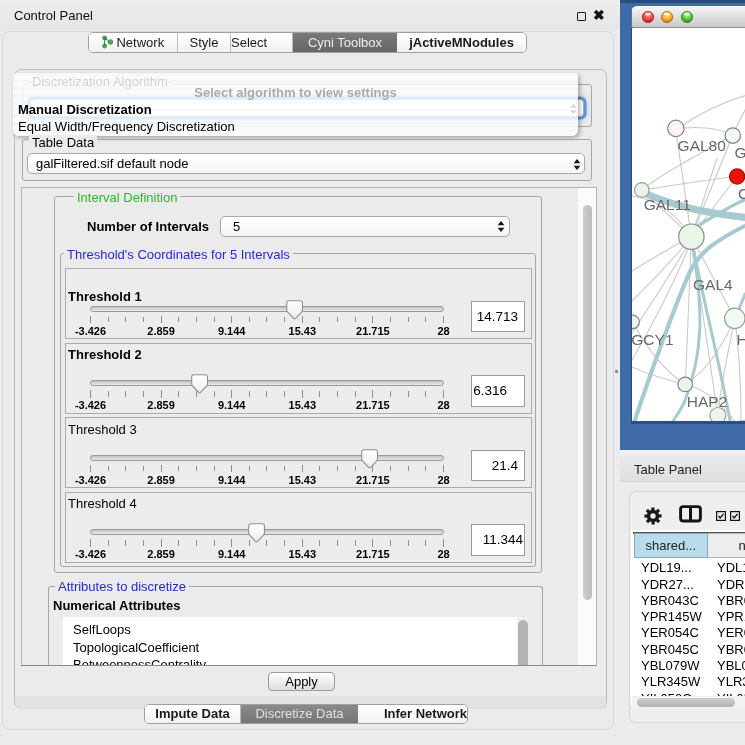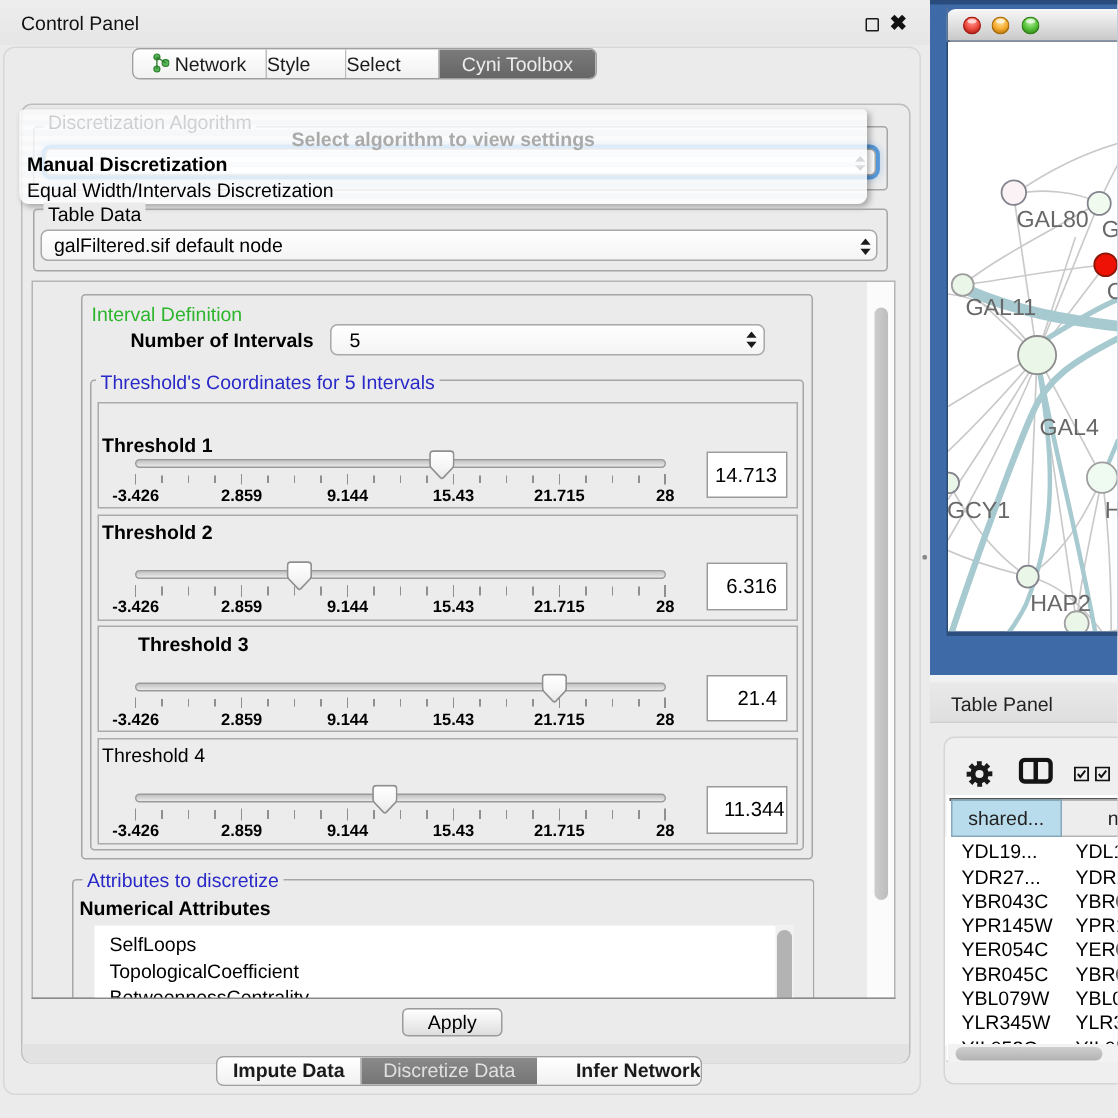--- a/index.html
+++ b/index.html
@@ -23,53 +23,54 @@
 
 <div class="ab" style="left:88px;top:32px;height:21px;display:flex;border:1px solid #a0a0a0;border-radius:5px;overflow:hidden;background:#fff;font-size:13px;line-height:19px;color:#1a1a1a;">
   <div style="width:88px;text-align:center;border-right:1px solid #bbb;background:linear-gradient(#ffffff,#f1f1f1);">
     <svg width="11" height="14" style="vertical-align:-2px" viewBox="0 0 11 14">
         <circle cx="2.6" cy="3" r="2" fill="#57b657" stroke="#2c7d2c" stroke-width="0.8"></circle>
         <circle cx="2.6" cy="11" r="2" fill="#57b657" stroke="#2c7d2c" stroke-width="0.8"></circle>
         <circle cx="8.4" cy="7" r="2.3" fill="#57b657" stroke="#2c7d2c" stroke-width="0.8"></circle>
         <path d="M2.6 3 L2.6 11 M2.6 3 L8.4 7" stroke="#2c7d2c" stroke-width="0.9" fill="none"></path>
       </svg>
     Network</div>
-  <div style="width:52px;border-right:1px solid #bbb;background:linear-gradient(#ffffff,#f1f1f1);">Style</div>
+  <div style="width:52px;text-align:center;border-right:1px solid #bbb;background:linear-gradient(#ffffff,#f1f1f1);">Style</div>
   <div style="width:61px;border-right:1px solid #bbb;background:linear-gradient(#ffffff,#f1f1f1);">Select</div>
   <div style="width:104px;text-align:center;background:linear-gradient(#7a7a7a,#666666);color:#ececec;">Cyni Toolbox</div>
+  <div style="width:129px;text-align:center;background:linear-gradient(#ffffff,#f1f1f1);font-weight:bold;">jActiveMNodules</div>
 </div>
 
 <div class="ab gbox" style="left:22px;top:83.5px;width:570px;height:43px;"></div>
 <div class="ab gtitle" style="left:29px;top:74px;">Discretization Algorithm</div>
 <div class="ab" style="left:30px;top:99px;width:554px;height:18px;background:#fff;border:1px solid #aaa;border-radius:4px;box-shadow:0 0 0 2.6px rgba(74,144,214,0.9),0 0 5px 3px rgba(120,170,230,0.45);"></div>
 <svg class="ab" style="left:568.5px;top:103.5px;" width="9" height="10" viewBox="0 0 9 10">
     <path d="M4.5 0 L8 3.8 L1 3.8 Z" fill="#444"></path>
     <path d="M4.5 10 L8 6.2 L1 6.2 Z" fill="#444"></path>
   </svg>
 
 <div class="ab" style="left:13px;top:73px;width:565px;height:62.5px;background:rgba(255,255,255,0.8);border-radius:3px 3px 6px 6px;box-shadow:2px 2px 4px rgba(0,0,0,0.3);"></div>
 <div class="ab" style="left:13px;top:73px;width:565px;height:62.5px;border-radius:3px 3px 6px 6px;background:repeating-linear-gradient(180deg,rgba(226,235,244,0.22) 0 3.5px,rgba(255,255,255,0) 3.5px 7px);"></div>
 <div class="ab" style="left:13px;top:85px;width:565px;text-align:center;font-size:13px;font-weight:bold;color:#aaaaaa;">Select algorithm to view settings</div>
 <div class="ab" style="left:18px;top:102px;font-size:13px;font-weight:bold;color:#000;">Manual Discretization</div>
-<div class="ab" style="left:18px;top:119px;font-size:13px;color:#000;">Equal Width/Intervals Discretization</div>
+<div class="ab" style="left:18px;top:119px;font-size:13px;color:#000;">Equal Width/Frequency Discretization</div>
 
 <div class="ab gbox" style="left:22px;top:139px;width:570px;height:42px;"></div>
 <div class="ab gtitle" style="left:29px;top:135px;">Table Data</div>
 <div class="ab" style="left:27px;top:153px;width:558px;height:21px;background:linear-gradient(#ffffff,#f4f4f4);border:1px solid #a9a9a9;border-radius:5px;font-size:13px;line-height:20px;color:#000;padding-left:8px;">galFiltered.sif default node</div>
 <svg class="ab" style="left:572.5px;top:158.5px;" width="8" height="11" viewBox="0 0 8 11">
     <path d="M4 0 L7.4 4.2 L0.6 4.2 Z" fill="#1a1a1a"></path>
     <path d="M4 11 L7.4 6.8 L0.6 6.8 Z" fill="#1a1a1a"></path>
   </svg>
 
 <div class="ab" style="left:21px;top:187px;width:576px;height:479px;border:1px solid #b5b5b5;"></div>
 <div class="ab" style="left:578px;top:188px;width:18px;height:477px;background:#fbfbfb;"></div>
 <div class="ab" style="left:583px;top:205px;width:9px;height:395px;background:linear-gradient(to right,#cdcdcd,#bdbdbd);border-radius:4.5px;"></div>
 
 <div class="ab" style="left:54px;top:196px;width:488px;height:377px;border:1px solid #a6a6a6;border-radius:3px;"></div>
-<div class="ab gtitle" style="left:58px;top:190px;color:#2db52d;margin-top:12px;">Interval Definition</div>
+<div class="ab gtitle" style="left:74px;top:190px;color:#2db52d;">Interval Definition</div>
 <div class="ab" style="left:87px;top:219px;font-size:13px;font-weight:bold;color:#000;">Number of Intervals</div>
 <div class="ab" style="left:220px;top:216px;width:290px;height:21px;background:linear-gradient(#ffffff,#f4f4f4);border:1px solid #a9a9a9;border-radius:5px;font-size:13px;line-height:20px;color:#000;padding-left:12px;">5</div>
 <svg class="ab" style="left:497px;top:221px;" width="8" height="11" viewBox="0 0 8 11">
     <path d="M4 0 L7.4 4.2 L0.6 4.2 Z" fill="#1a1a1a"></path>
     <path d="M4 11 L7.4 6.8 L0.6 6.8 Z" fill="#1a1a1a"></path>
   </svg>
 
 <div class="ab" style="left:60px;top:253px;width:476px;height:314px;border:1px solid #a6a6a6;border-radius:3px;"></div>
 <div class="ab gtitle" style="left:64px;top:247px;color:#2929c8;">Threshold's Coordinates for 5 Intervals</div>
 
@@ -109,23 +110,23 @@
 <svg class="ab" style="left:191.3px;top:374.0px;" width="17.2" height="20" viewBox="0 0 17.2 20">
     <path d="M3 0.7 L14.2 0.7 Q16.5 0.7 16.5 3 L16.5 9.6 Q16.5 11 15.8 11.8 L9.6 18.4 Q8.6 19.3 7.6 18.4 L1.4 11.8 Q0.7 11 0.7 9.6 L0.7 3 Q0.7 0.7 3 0.7 Z" fill="url(#tg1)" stroke="#8f8f8f" stroke-width="1.1"></path>
     <defs>
       <linearGradient id="tg1" x1="0" y1="0" x2="0" y2="1">
         <stop offset="0" stop-color="#ffffff"></stop>
         <stop offset="0.55" stop-color="#f6f6f6"></stop>
         <stop offset="1" stop-color="#e8e8e8"></stop>
       </linearGradient>
     </defs>
   </svg>
-<div class="ab" style="left:470.5px;top:375.0px;width:54.5px;height:31.5px;background:#fff;border:1px solid #9a9a9a;font-size:13.5px;line-height:29px;text-align:right;padding-right:6px;color:#000;">6.316</div>
+<div class="ab" style="left:470.5px;top:375.0px;width:54.5px;height:31.5px;background:#fff;border:1px solid #9a9a9a;font-size:13.5px;line-height:29px;text-align:right;padding-right:17px;color:#000;">6.316</div>
 <div class="ab" style="left:65px;top:417.0px;width:467px;height:71px;border:1px solid #ababab;background:#ececec;"></div>
-<div class="ab" style="left:68px;top:421.5px;font-size:13px;font-weight:bold;color:#000;margin-left:24px;">Threshold 3</div>
+<div class="ab" style="left:68px;top:421.5px;font-size:13px;font-weight:normal;color:#000;">Threshold 3</div>
 <div class="ab" style="left:89.5px;top:454.5px;width:354px;height:6px;border:1px solid #9a9a9a;border-radius:3px;background:linear-gradient(#c2c2c2,#e9e9e9);"></div>
 <div class="ab" style="left:90px;top:465.5px;width:355px;height:5.5px;background:repeating-linear-gradient(to right,#8f8f8f 0 1px,transparent 1px 17.65px);"></div>
 <div class="ab" style="left:90px;top:464.5px;width:355px;height:7.5px;background:repeating-linear-gradient(to right,#8f8f8f 0 1px,transparent 1px 70.6px);"></div>
 <div class="ab" style="left:60.5px;top:473.5px;width:60px;text-align:center;font-size:11px;font-weight:bold;color:#000;">-3.426</div>
 <div class="ab" style="left:131.1px;top:473.5px;width:60px;text-align:center;font-size:11px;font-weight:bold;color:#000;">2.859</div>
 <div class="ab" style="left:201.7px;top:473.5px;width:60px;text-align:center;font-size:11px;font-weight:bold;color:#000;">9.144</div>
 <div class="ab" style="left:272.3px;top:473.5px;width:60px;text-align:center;font-size:11px;font-weight:bold;color:#000;">15.43</div>
 <div class="ab" style="left:342.9px;top:473.5px;width:60px;text-align:center;font-size:11px;font-weight:bold;color:#000;">21.715</div>
 <div class="ab" style="left:413.5px;top:473.5px;width:60px;text-align:center;font-size:11px;font-weight:bold;color:#000;">28</div>
 <svg class="ab" style="left:360.8px;top:448.5px;" width="17.2" height="20" viewBox="0 0 17.2 20">

